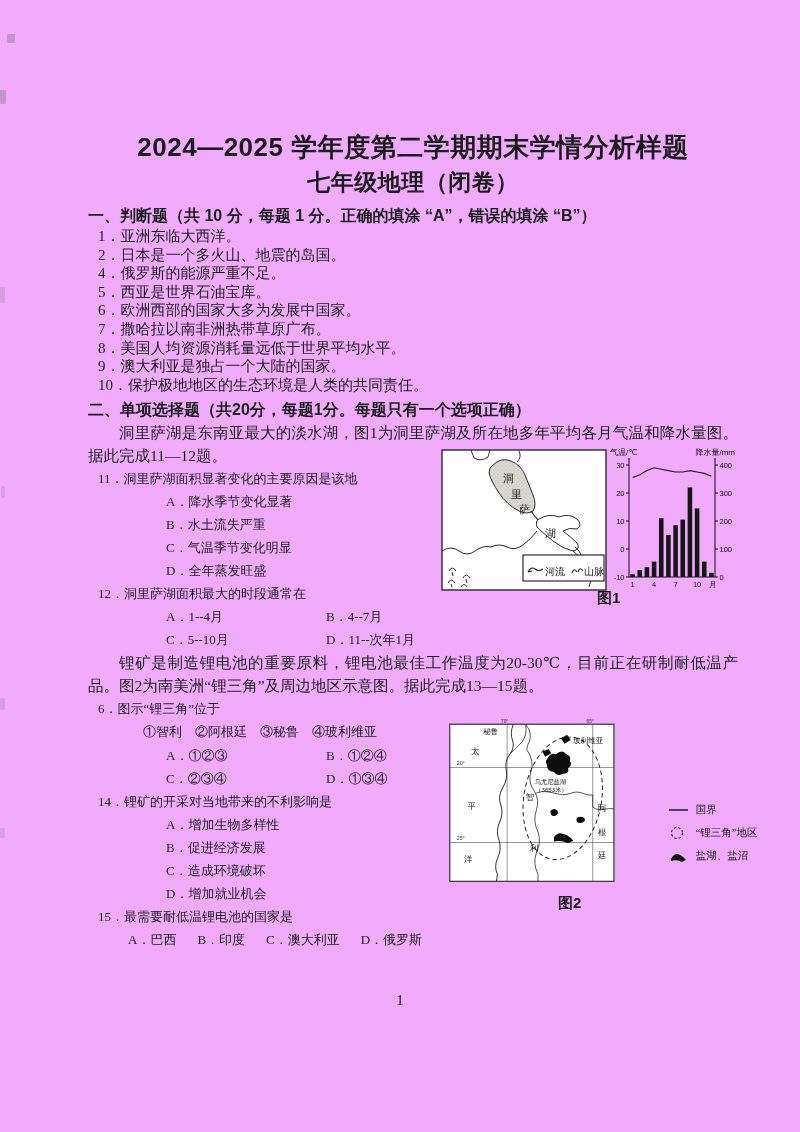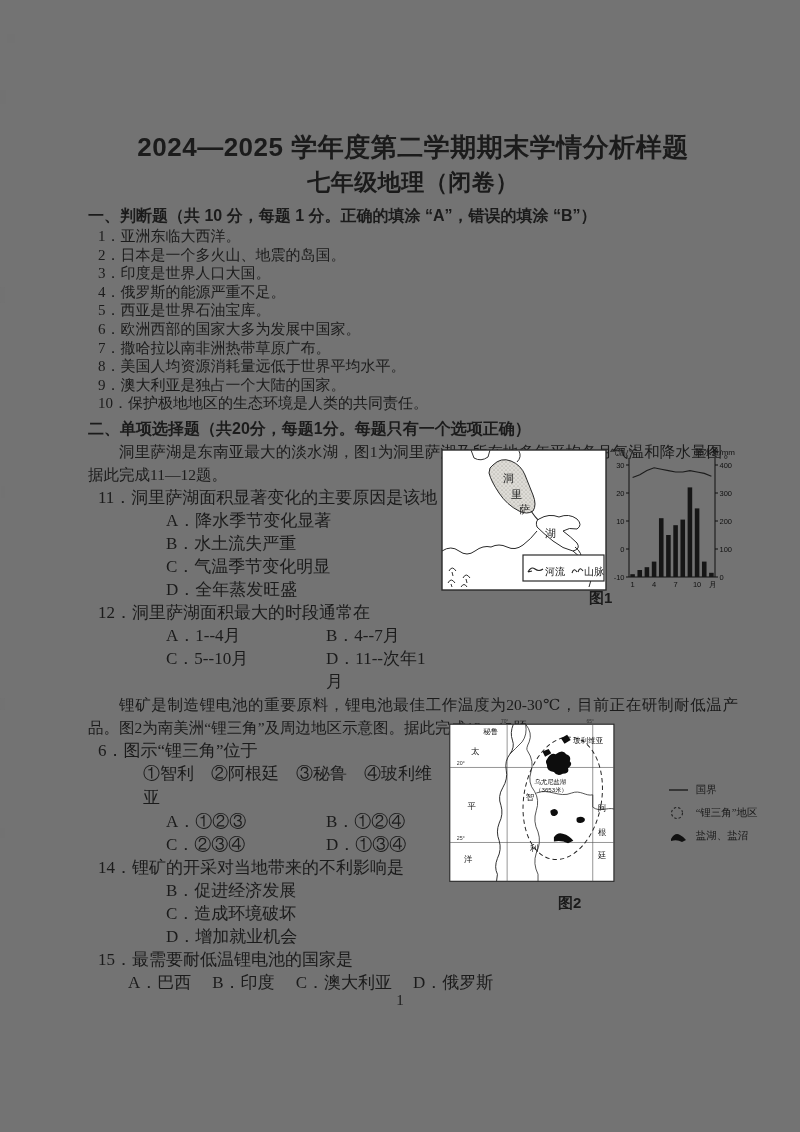--- a/index.html
+++ b/index.html
@@ -1,39 +1,39 @@
 <!DOCTYPE html>
 <html><head>
 <meta charset="utf-8">
 <style>
   html,body{margin:0;padding:0;background:#ffffff;}
-  .page{position:relative;width:800px;height:1132px;background:#737373;overflow:hidden;
+  .page{position:relative;width:800px;height:1132px;background:#f0abfc;overflow:hidden;
         font-family:"Liberation Serif","DejaVu Serif",serif;color:#1b1b1b;}
   .art{position:absolute;background:#6f6f6f;opacity:.35;border-radius:1px;}
   .content{position:absolute;left:88px;top:130px;width:650px;}
   .title{font-family:"Liberation Sans","DejaVu Sans",sans-serif;font-weight:700;
          font-size:26px;line-height:35px;text-align:center;margin:0;letter-spacing:.5px;}
   .title2{font-size:23px;}
   .sec-head{font-family:"Liberation Sans","DejaVu Sans",sans-serif;font-weight:700;
             font-size:16px;line-height:23px;margin-top:4px;}
   .tf{font-size:15px;line-height:18.6px;padding-left:10px;}
   .intro{font-size:15.5px;line-height:23px;text-indent:2em;margin:0;text-align:justify;}
-  .qblock{font-size:17px;}
+  .qblock{font-size:13px;}
   .narrow{width:352px;}
   .stem{line-height:23px;padding-left:10px;}
   .opt{line-height:23px;padding-left:78px;}
   .optgrid{display:grid;grid-template-columns:160px auto;padding-left:78px;line-height:23px;}
   .sub{padding-left:55px;line-height:24px;}
   .opts-inline{display:flex;gap:21px;padding-left:40px;line-height:24px;}
   .fig{position:absolute;}
   #fig1{left:441px;top:449px;width:300px;height:160px;}
   #fig1 .chart{position:absolute;left:168px;top:-4px;}
-  #fig1 .cap{position:absolute;left:148px;top:140px;}
+  #fig1 .cap{position:absolute;left:156px;top:140px;}
   #fig2{left:448px;top:708px;width:330px;height:215px;display:flex;align-items:flex-start;gap:44px;}
-  #fig2 .legend{margin-left:8px;margin-top:70px;width:125px;}
+  #fig2 .legend{margin-left:8px;margin-top:90px;width:125px;}
   .legend-row{display:flex;align-items:center;gap:6px;height:23px;font-size:10.5px;}
   .cap{font-family:"Liberation Sans","DejaVu Sans",sans-serif;font-weight:700;font-size:15px;}
   #fig2 .cap{position:absolute;left:82px;top:186px;margin-left:28px;}
   .page-num{position:absolute;top:992px;left:0;width:800px;text-align:center;font-size:15px;}
   svg text{font-family:"Liberation Sans","DejaVu Sans",sans-serif;}
 </style>
 </head>
 <body>
 
 <div class="page">
@@ -46,21 +46,20 @@
   <div class="art" style="left:0;top:828px;width:5px;height:10px;opacity:.18;"></div>
 
   <div class="content">
     <h1 class="title">2024—2025 学年度第二学期期末学情分析样题</h1>
     <h1 class="title title2">七年级地理（闭卷）</h1>
 
     <div class="sec-head">一、判断题（共 10 分，每题 1 分。正确的填涂 “A”，错误的填涂 “B”）</div>
     <div>
       <div class="tf">1．亚洲东临大西洋。</div>
       <div class="tf">2．日本是一个多火山、地震的岛国。</div>
-      <div class="tf">3．印度是世界人口大国。</div>
       <div class="tf">4．俄罗斯的能源严重不足。</div>
       <div class="tf">5．西亚是世界石油宝库。</div>
       <div class="tf">6．欧洲西部的国家大多为发展中国家。</div>
       <div class="tf">7．撒哈拉以南非洲热带草原广布。</div>
       <div class="tf">8．美国人均资源消耗量远低于世界平均水平。</div>
       <div class="tf">9．澳大利亚是独占一个大陆的国家。</div>
       <div class="tf">10．保护极地地区的生态环境是人类的共同责任。</div>
     </div>
 
     <div class="sec-head">二、单项选择题（共20分，每题1分。每题只有一个选项正确）</div>
@@ -92,20 +91,21 @@
       <div class="optgrid">
         <span>A．①②③</span>
         <span>B．①②④</span>
         <span>C．②③④</span>
         <span>D．①③④</span>
       </div>
     </div>
 
     <div class="qblock narrow">
       <div class="stem">14．锂矿的开采对当地带来的不利影响是</div>
+      <div class="opt">A．增加生物多样性</div>
       <div class="opt">B．促进经济发展</div>
       <div class="opt">C．造成环境破坏</div>
       <div class="opt">D．增加就业机会</div>
     </div>
 
     <div class="qblock">
       <div class="stem">15．最需要耐低温锂电池的国家是</div>
       <div class="opts-inline">
         <span>A．巴西</span>
         <span>B．印度</span>

